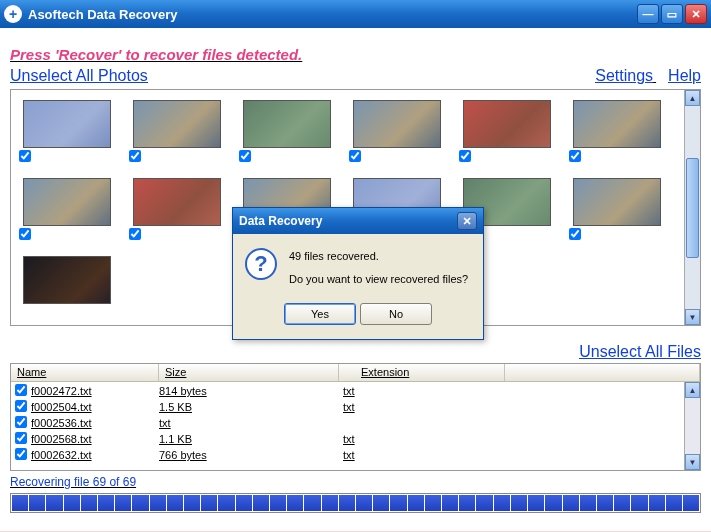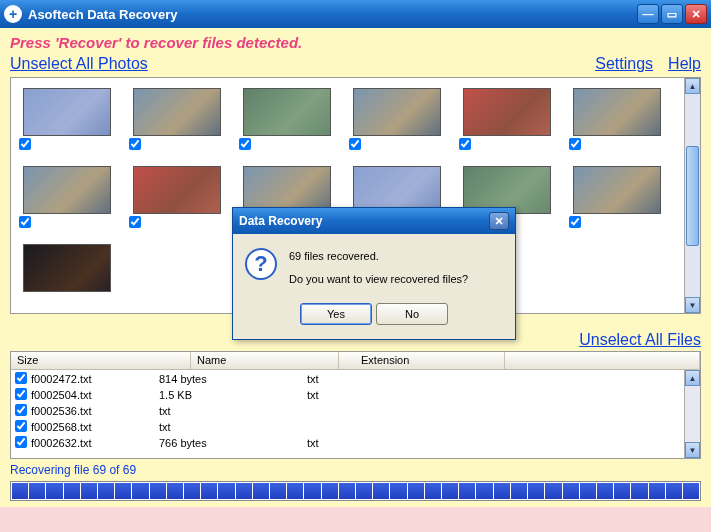--- a/index.html
+++ b/index.html
@@ -44,22 +44,23 @@
   font-weight: bold;
   font-size: 11px;
 }
 .titlebar .win-btn.close {
   background: linear-gradient(to bottom, #f08080, #d03030);
   border-color: #902020;
 }
 
 
 .content {
-  padding: 6px 10px;
-  background: #fef9c3;
+  padding: 18px 10px;
+  background: #ffffff;
+  text-decoration: underline;
 }
 .instruction {
   color: #e84080;
   font-style: italic;
   font-size: 15px;
   font-weight: bold;
   margin-bottom: 4px;
 }
 .toprow {
   display: flex;
@@ -162,21 +163,21 @@
 .files-rows { padding: 1px 0; }
 .file-row {
   display: flex;
   align-items: center;
   height: 16px;
   font-size: 11px;
 }
 .file-row .cb-cell { width: 20px; padding-left: 4px; }
 .file-row .cb-cell input { width:12px; height:12px; }
 .file-row .nm { width: 128px; }
-.file-row .sz { width: 148px; }
+.file-row .sz { width: 184px; }
 .file-row .ex { width: 150px; }
 .files-panel .vscroll {
   position: absolute; right:0; top:18px; bottom:0;
   width:16px; background:#e8e8f0; border-left:1px solid #aaa;
 }
 .files-panel .vscroll .arrow {
   height: 16px;
   background: linear-gradient(to bottom,#cde0f8,#99c0ee);
   border: 1px solid #6a90c0;
   display:flex;align-items:center;justify-content:center;
@@ -200,21 +201,21 @@
 }
 .progress-bar .seg {
   flex: 1;
   background: linear-gradient(to bottom,#3a60e0,#2040c0);
 }
 
 
 .modal {
   position: absolute;
   left: 232px; top: 207px;
-  width: 284px;
+  width: 252px;
   border: 1px solid #0a4a99;
   box-shadow: 2px 2px 6px rgba(0,0,0,0.3);
   background: #ece9d8;
 }
 .modal .modal-title {
   height: 26px;
   background: linear-gradient(to bottom,#3d95e8 0%,#1a6bc7 50%,#0d57b0 100%);
   color: #fff;
   font-weight: bold;
   font-size: 12px;
@@ -349,22 +350,22 @@
       <div class="arrow" style="position:absolute;bottom:0;left:0;right:0">▼</div>
     </div>
   </div>
 
   <div class="files-link">
     <a class="link">Unselect All Files</a>
   </div>
 
   <div class="files-panel">
     <div class="files-header">
+      <div class="col col-name">Name</div>
       <div class="col col-size">Size</div>
-      <div class="col col-name">Name</div>
       <div class="col col-ext">Extension</div>
       <div class="col col-blank"></div>
     </div>
     <div class="files-rows">
       <div class="file-row">
         <span class="cb-cell"><input type="checkbox" checked="" style=""></span>
         <span class="nm">f0002472.txt</span>
         <span class="sz">814 bytes</span>
         <span class="ex">txt</span>
       </div>
@@ -375,20 +376,21 @@
         <span class="ex">txt</span>
       </div>
       <div class="file-row">
         <span class="cb-cell"><input type="checkbox" checked="" style=""></span>
         <span class="nm">f0002536.txt</span>
         <span class="ex">txt</span>
       </div>
       <div class="file-row">
         <span class="cb-cell"><input type="checkbox" checked="" style=""></span>
         <span class="nm">f0002568.txt</span>
+        <span class="sz">1.1 KB</span>
         <span class="ex">txt</span>
       </div>
       <div class="file-row">
         <span class="cb-cell"><input type="checkbox" checked="" style=""></span>
         <span class="nm">f0002632.txt</span>
         <span class="sz">766 bytes</span>
         <span class="ex">txt</span>
       </div>
     </div>
     <div class="vscroll">
@@ -444,21 +446,21 @@
 
 <div class="modal">
   <div class="modal-title">
     <span>Data Recovery</span>
     <span class="spacer"></span>
     <div class="close-x">✕</div>
   </div>
   <div class="modal-body">
     <div class="q-icon">?</div>
     <div class="msg">
-      <div>69 files recovered.</div>
+      <div>49 files recovered.</div>
       <div style="height:6px"></div>
       <div>Do you want to view recovered files?</div>
     </div>
   </div>
   <div class="modal-buttons">
     <div class="btn default">Yes</div>
     <div class="btn">No</div>
   </div>
 </div>
 

